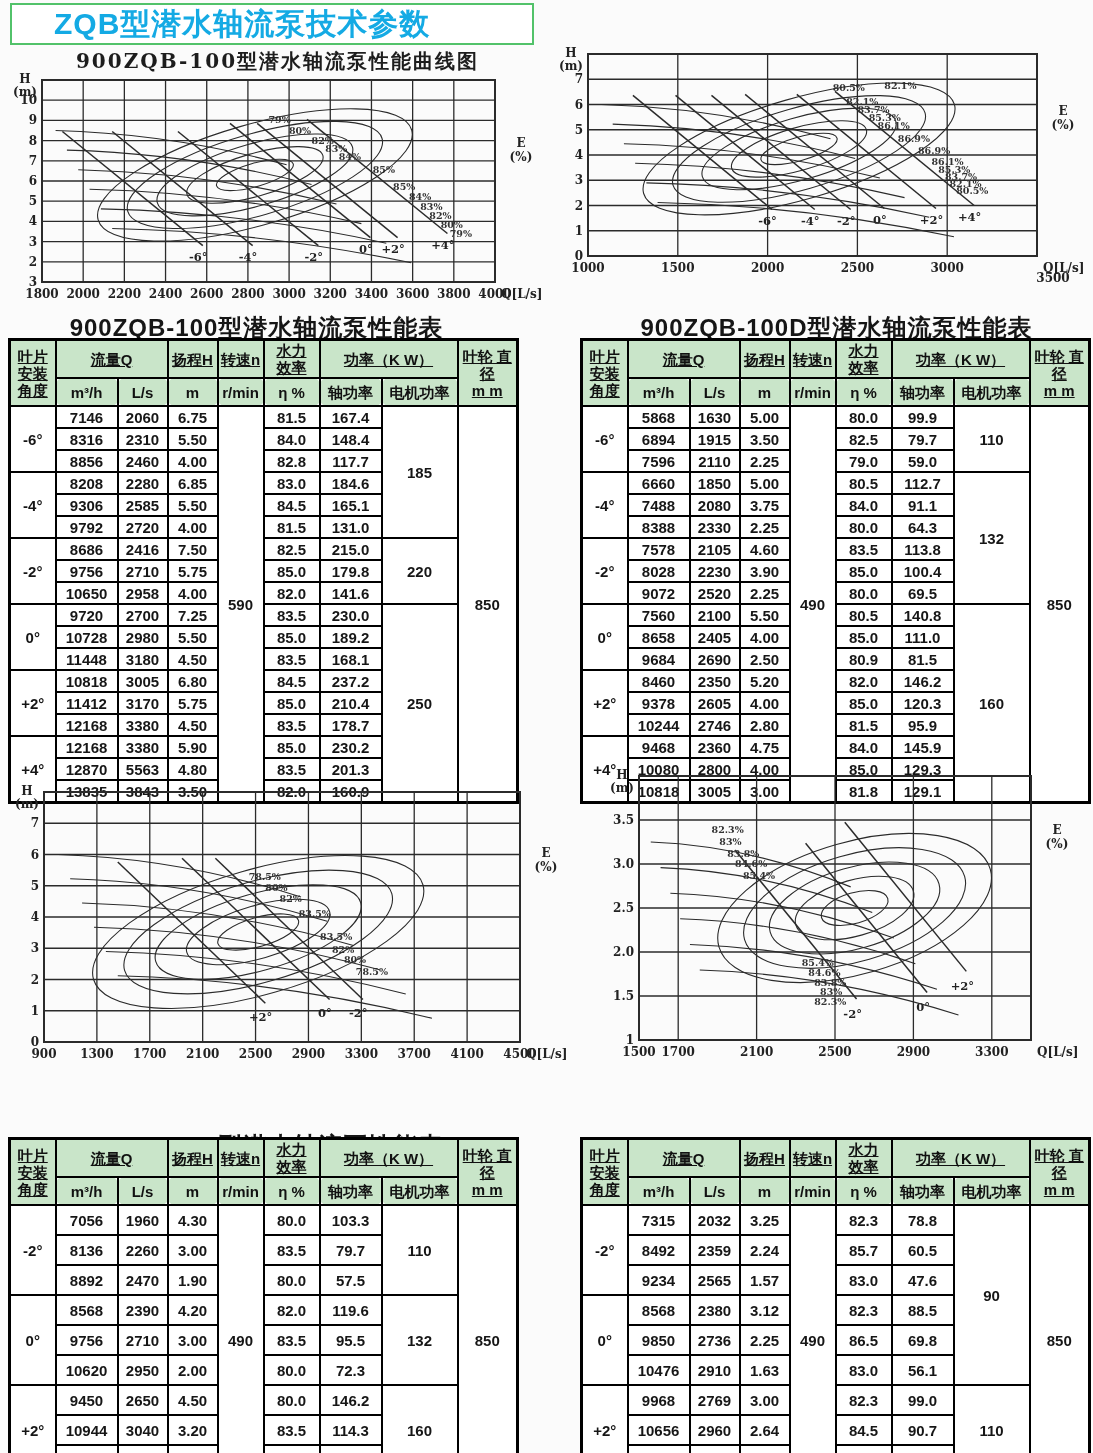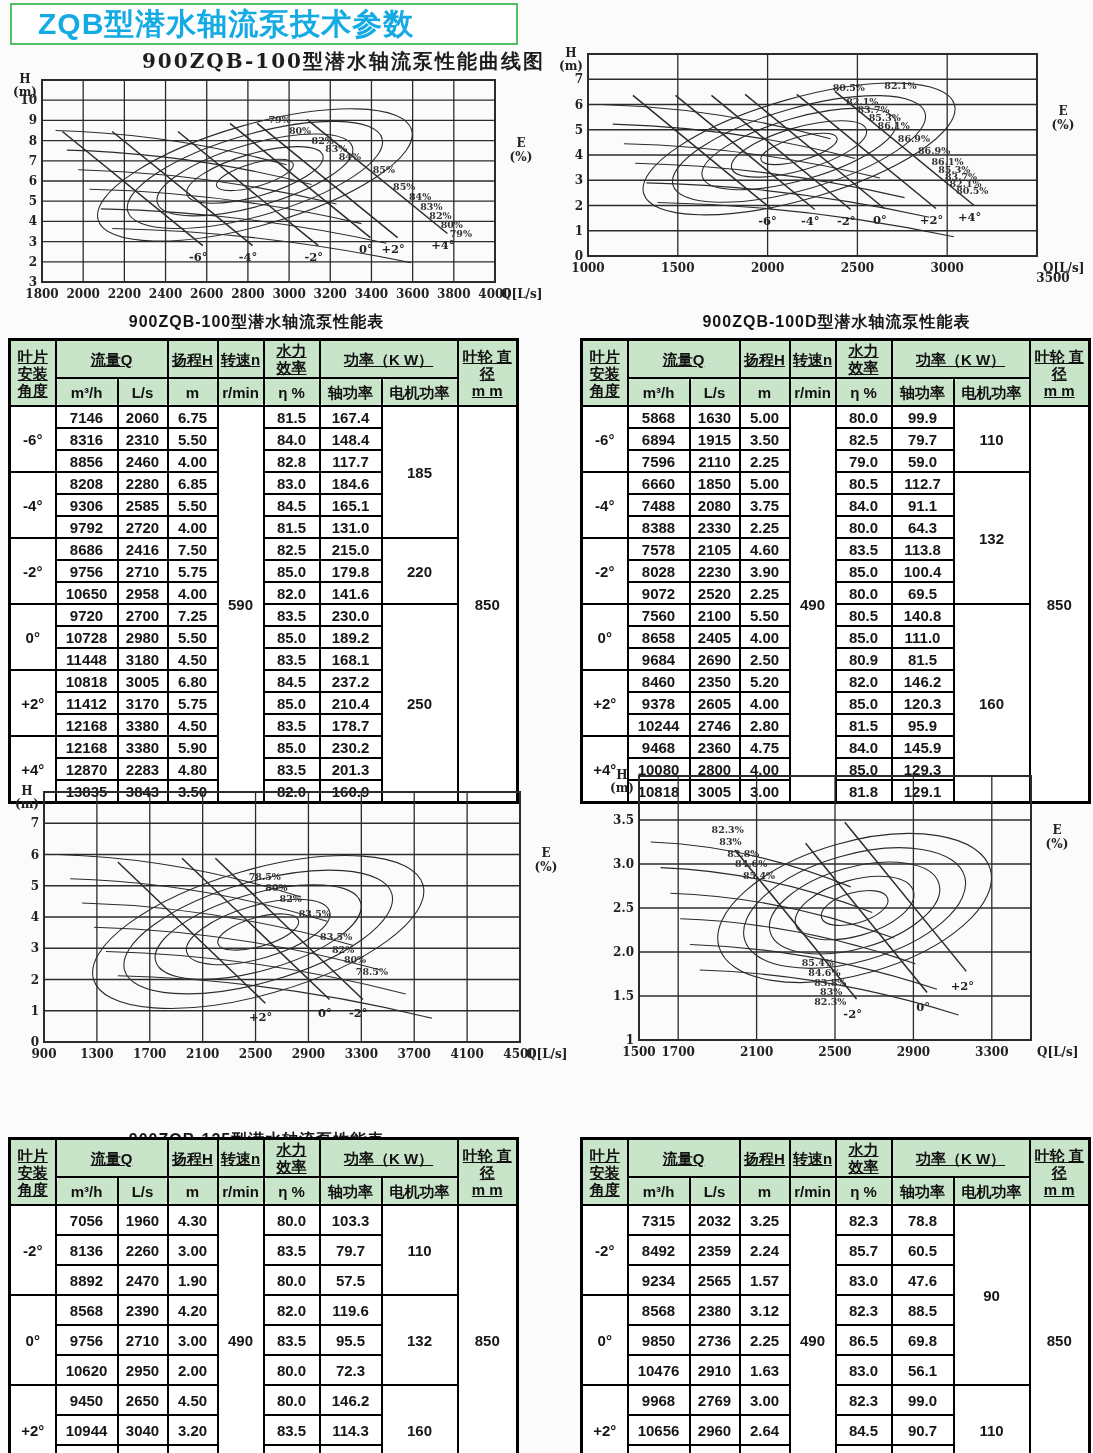--- a/index.html
+++ b/index.html
@@ -1,30 +1,30 @@
 <!DOCTYPE html>
 <html><head>
 <meta charset="utf-8">
 <style>
   html,body{margin:0;padding:0;background:#e8e8e8;}
   #page{position:relative;width:1093px;height:1453px;background:#fbfbfb;overflow:hidden;
         font-family:"Liberation Sans",sans-serif;color:#111;}
   .banner{position:absolute;left:10px;top:3px;width:478px;height:38px;background:#fff;
-          border:2px solid #52c26a;line-height:38px;padding-left:26px;}
+          border:2px solid #52c26a;line-height:38px;padding-left:42px;}
   .banner span{color:#14aae4;font-size:30px;font-weight:bold;letter-spacing:1px;
                font-family:"Liberation Sans",sans-serif;}
   .chart{position:absolute;}
-  .ctitle{text-align:right;font-family:"DejaVu Serif",serif;font-weight:bold;
+  .ctitle{text-align:center;font-family:"DejaVu Serif",serif;font-weight:bold;
           font-size:20px;letter-spacing:2px;color:#1d1d1d;white-space:nowrap;line-height:22px;}
   .chart svg{display:block;}
   .tick{font-family:"DejaVu Serif",serif;font-size:12px;font-weight:bold;fill:#222;}
   .axlab{font-family:"DejaVu Serif",serif;font-size:12px;font-weight:bold;fill:#222;}
   .elabel{font-family:"DejaVu Serif",serif;font-size:9.5px;font-weight:bold;fill:#333;}
   .alabel{font-family:"DejaVu Serif",serif;font-size:11.5px;font-weight:bold;fill:#222;}
-  .ttitle{position:absolute;text-align:center;font-size:16px;font-weight:bold;color:#161616;
+  .ttitle{position:absolute;text-align:center;font-size:24px;font-weight:bold;color:#161616;
           letter-spacing:1px;}
   .tmount{position:absolute;}
   .ptable{border-collapse:collapse;table-layout:fixed;background:#fff;border:3px solid #000;
           font-family:"Liberation Sans",sans-serif;}
   .ptable th,.ptable td{border:2px solid #000;text-align:center;vertical-align:middle;
           padding:0 1px;overflow:hidden;}
   .ptable th{background:#c9e5c9;font-weight:bold;font-size:15px;line-height:17px;}
   .ptable td{font-weight:bold;font-size:15px;color:#161616;}
   .ptable .pre{white-space:pre-line;}
   .ptable thead tr:first-child th{height:36px;text-decoration:underline;}
@@ -371,21 +371,21 @@
           <tr>
             <td rowspan="3">+4°</td>
             <td>12168</td>
             <td>3380</td>
             <td>5.90</td>
             <td>85.0</td>
             <td>230.2</td>
           </tr>
           <tr>
             <td>12870</td>
-            <td>2283</td>
+            <td>5563</td>
             <td>4.80</td>
             <td>83.5</td>
             <td>201.3</td>
           </tr>
           <tr>
             <td>13835</td>
             <td>3843</td>
             <td>3.50</td>
             <td>82.0</td>
             <td>160.9</td>

